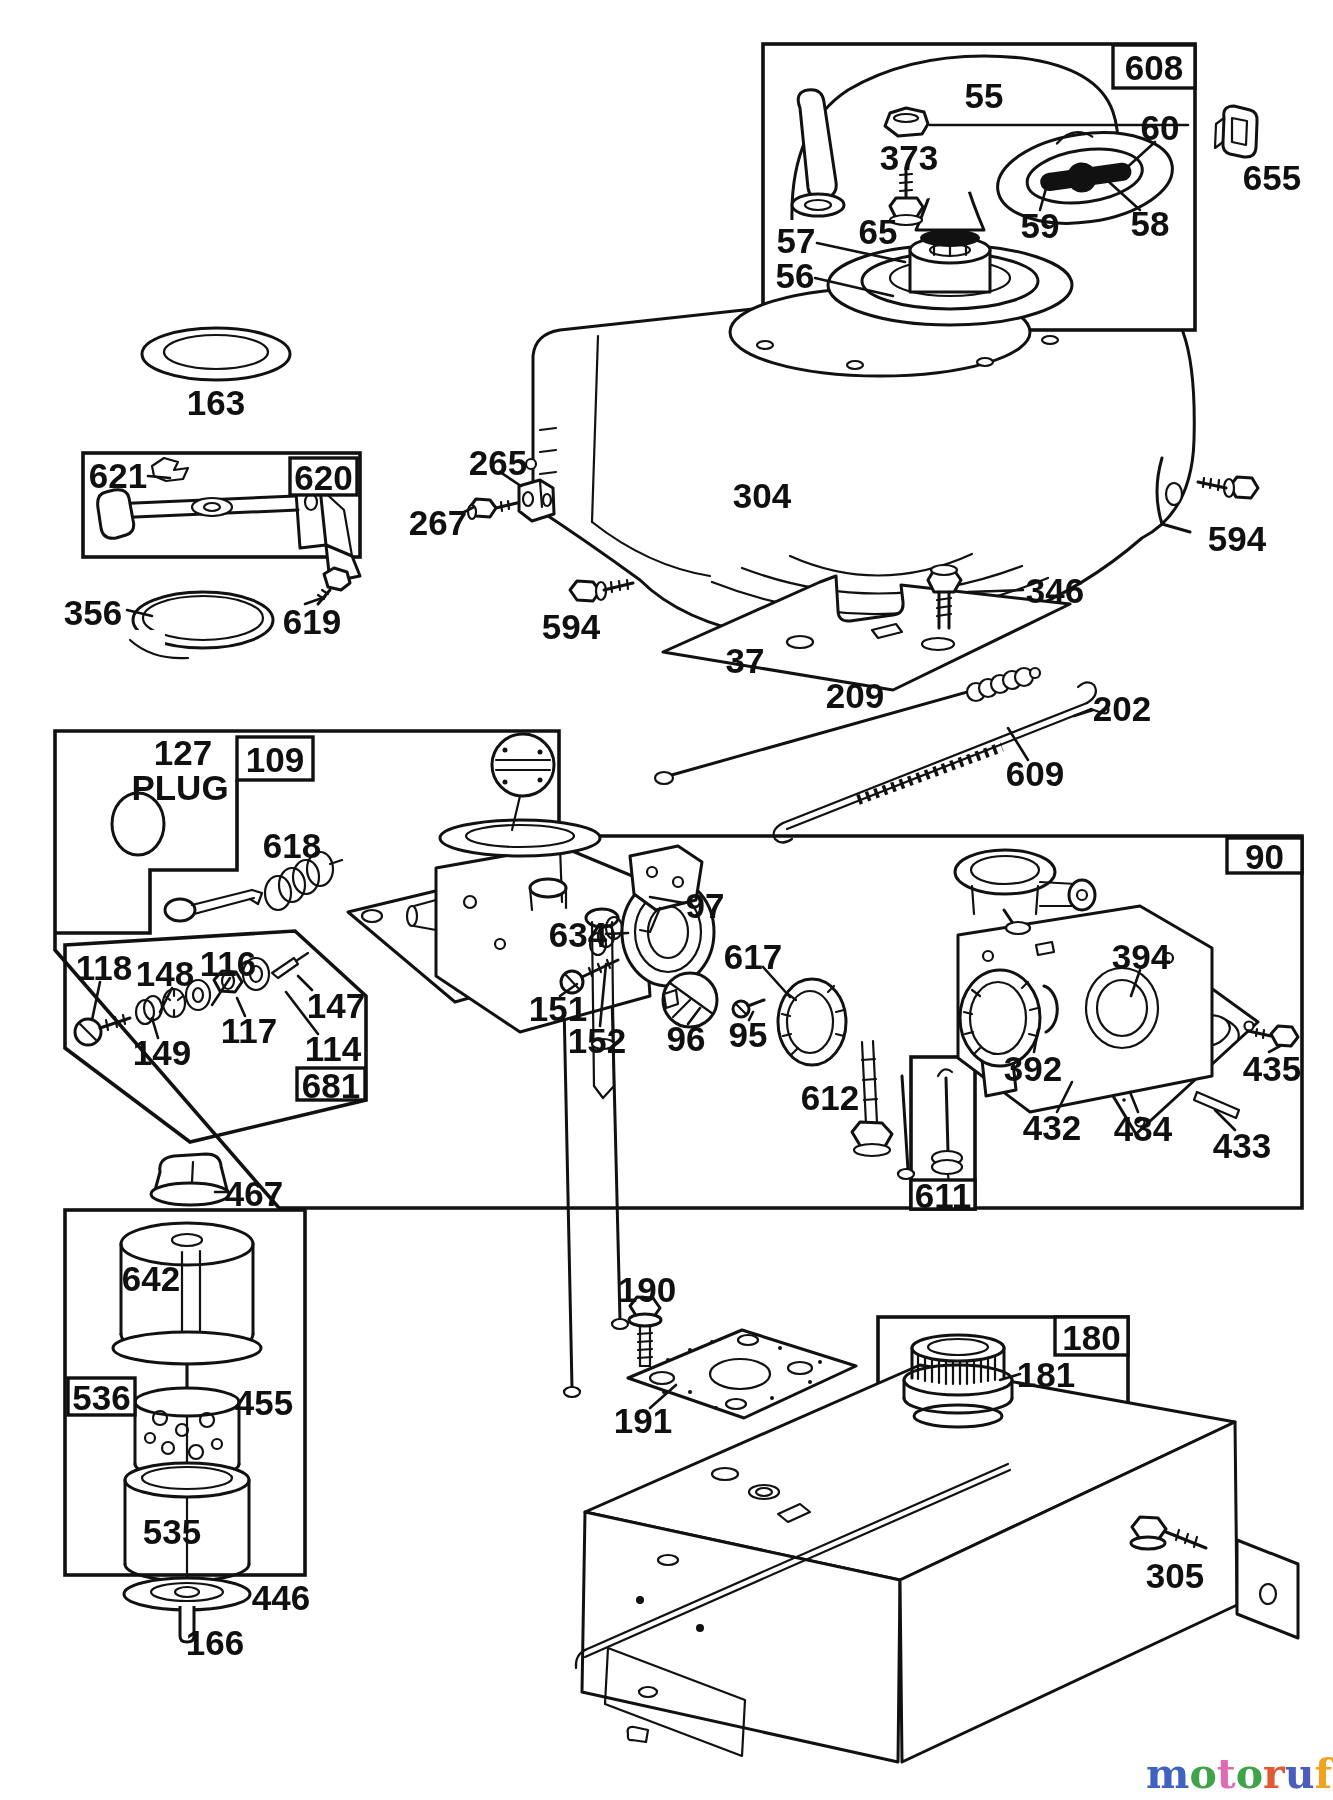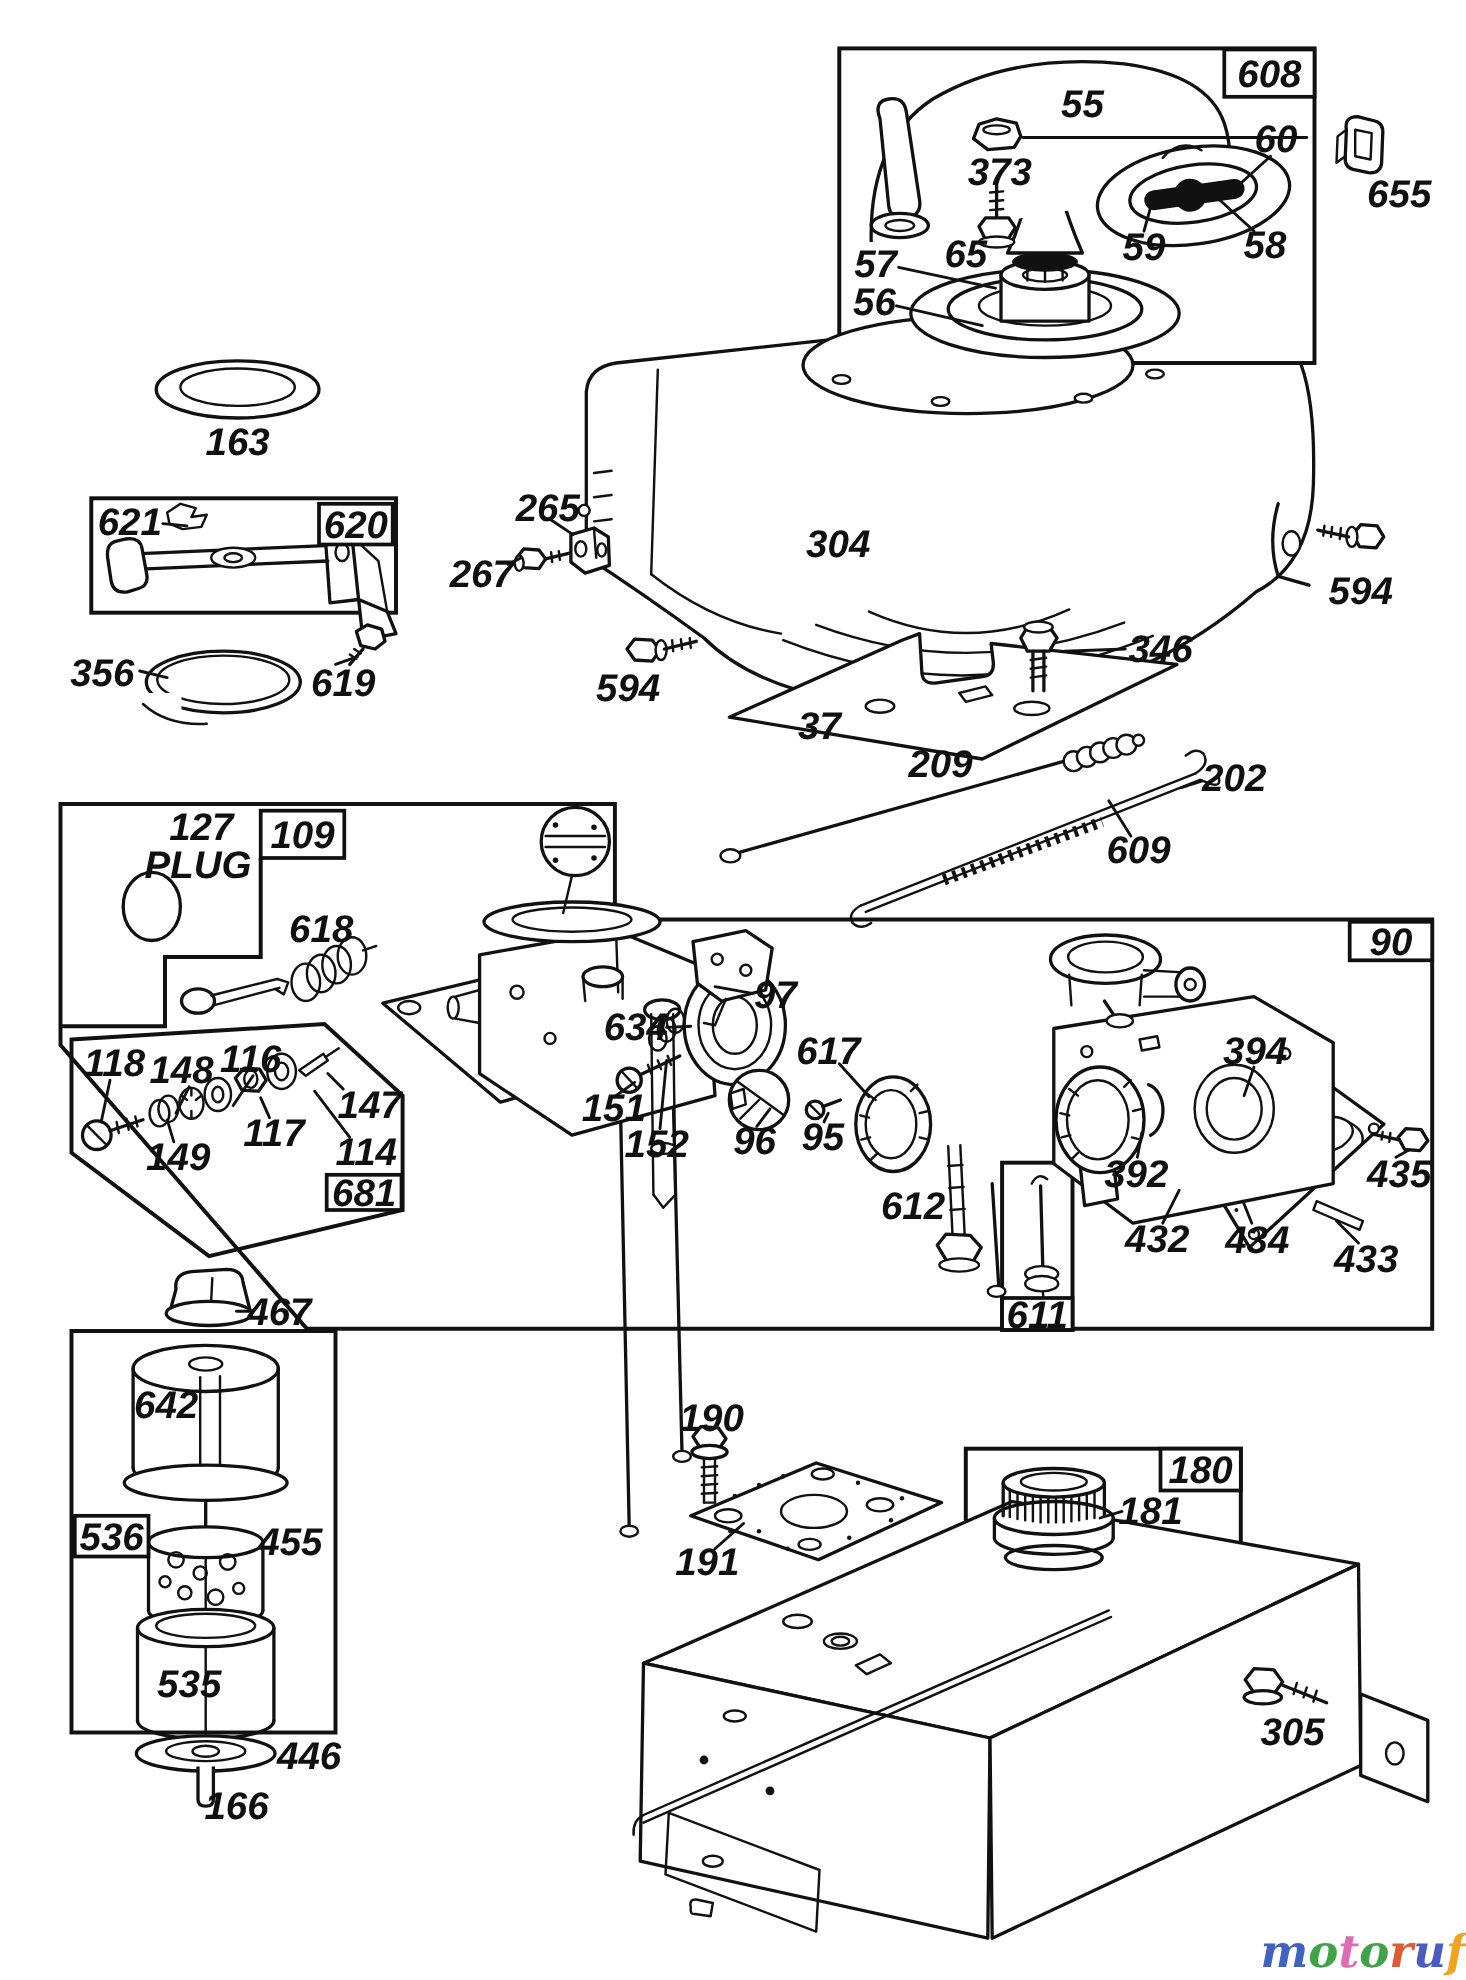--- a/index.html
+++ b/index.html
@@ -1,16 +1,16 @@
 <!DOCTYPE html>
 <html><head>
 <meta charset="utf-8">
 <style>
   html,body{margin:0;padding:0;background:#fff;}
-  #stage{position:relative;width:1333px;height:1800px;background:#ffffff;overflow:hidden;font-style:italic;}
+  #stage{position:relative;width:1333px;height:1800px;background:#ffffff;overflow:hidden;}
   #art{position:absolute;left:0;top:0;}
   .ln{stroke:#111;fill:none;stroke-width:3;stroke-linecap:round;stroke-linejoin:round}
   .ln2{stroke:#111;fill:none;stroke-width:2.2;stroke-linecap:round;stroke-linejoin:round}
   .wf{stroke:#111;fill:#fff;stroke-width:3;stroke-linejoin:round}
   .wf2{stroke:#111;fill:#fff;stroke-width:2.2;stroke-linejoin:round}
   .bk{fill:#111;stroke:none}
   .box{fill:none;stroke:#111;stroke-width:3.6}
   .plbl{font-family:"Liberation Sans",sans-serif;font-weight:700;font-size:35px;fill:#101010;text-anchor:middle}
   .blbl-rect{fill:#fff;stroke:#101010;stroke-width:3.4}
   .ldr{stroke:#111;stroke-width:2.6;stroke-linecap:round}

